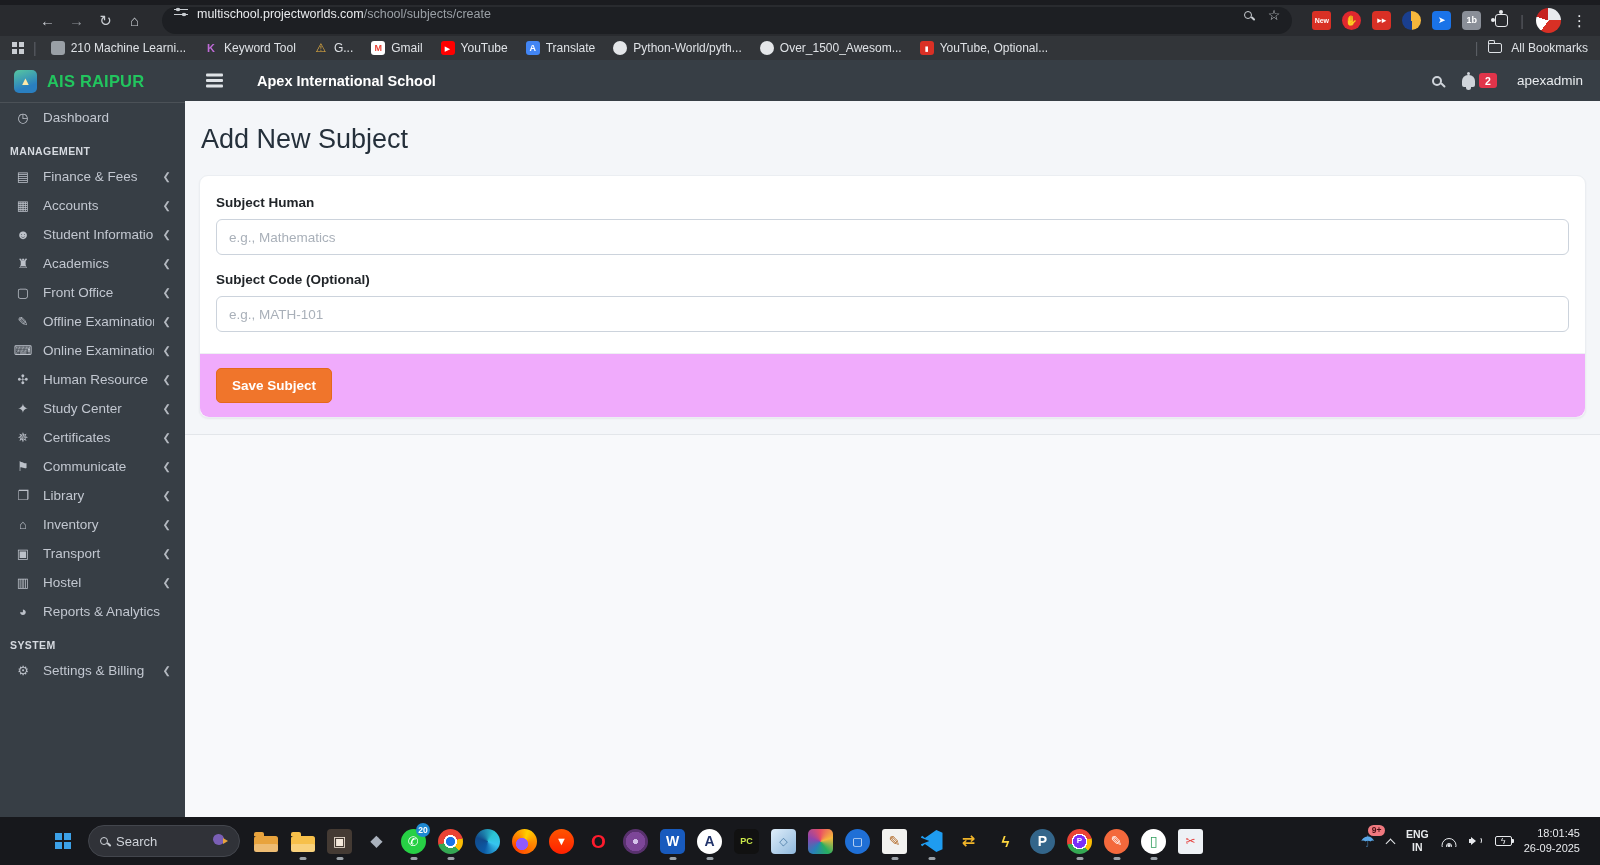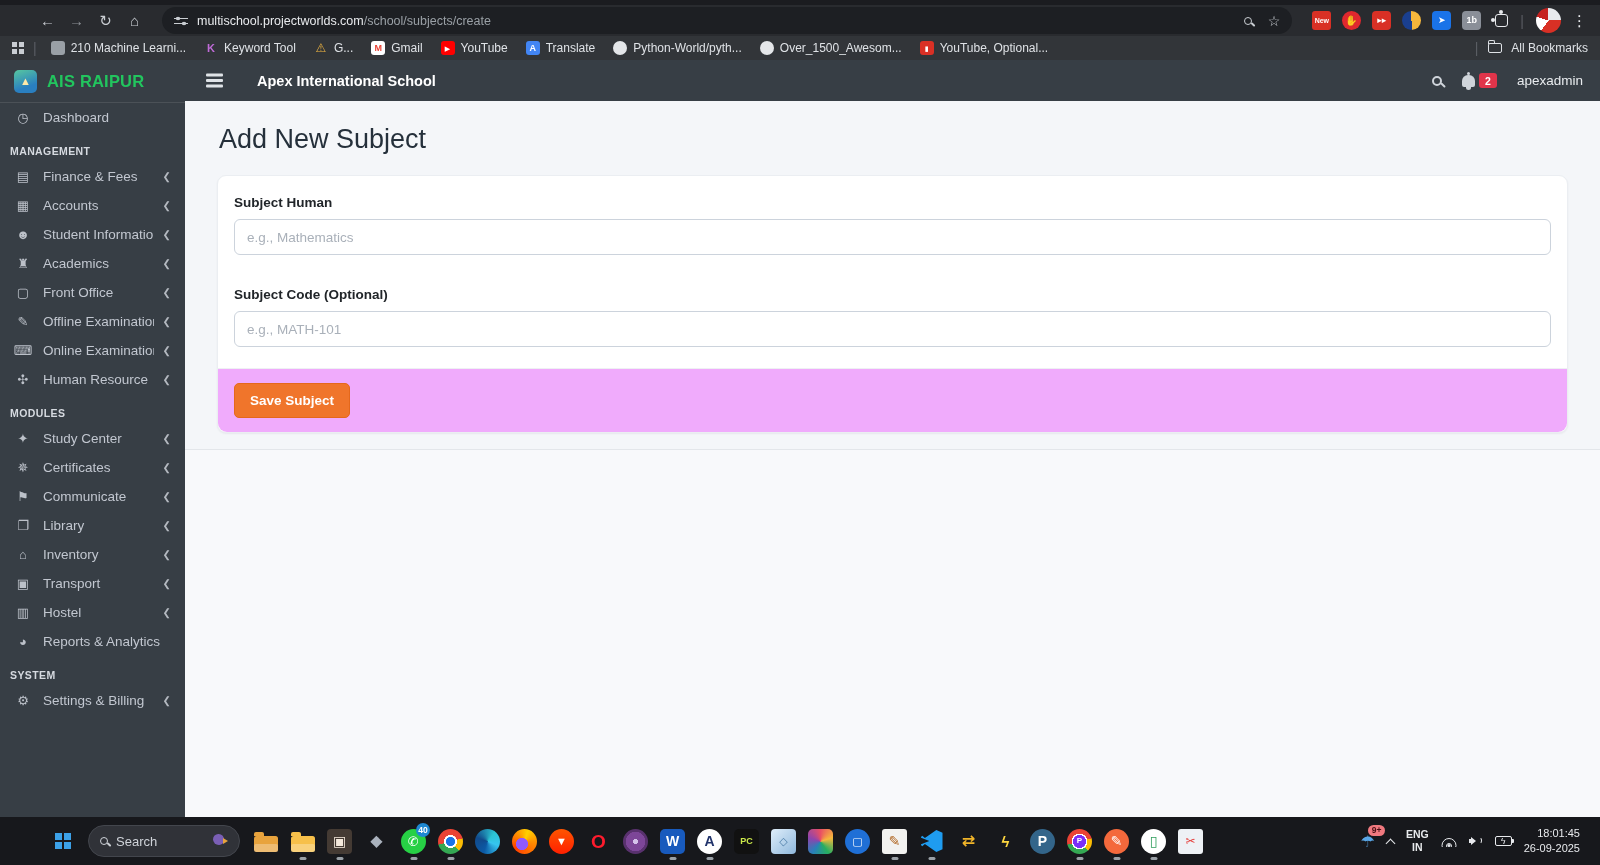--- a/index.html
+++ b/index.html
@@ -7,21 +7,21 @@
     font-family:"Liberation Sans","DejaVu Sans",sans-serif}
   
   .browser{height:60px}
   .toolbar{height:36px;display:flex;align-items:center;gap:2px;
     background:linear-gradient(#1b1c20 0,#1b1c20 5px,#292b2f 5px);
     padding:5px 10px 0 34px}
   .tbtn{width:27px;height:26px;display:flex;align-items:center;justify-content:center;
     color:#c9cdd2;font-size:15px;border-radius:50%}
   .tbtn.dim{color:#8d9197}
   .url-pill{flex:1;height:27px;background:#1d1f23;border-radius:14px;margin:0 12px;
-    display:flex;align-items:center;gap:9px;padding:0 12px;min-width:0}
+    display:flex;align-items:flex-start;gap:9px;padding:0 12px;min-width:0}
   .tune{width:14px;height:10px;background-image:
     radial-gradient(circle at 4px 2.5px,#c9cdd2 1.7px,rgba(0,0,0,0) 2.1px),
     radial-gradient(circle at 10px 7.5px,#c9cdd2 1.7px,rgba(0,0,0,0) 2.1px),
     linear-gradient(#c9cdd2,#c9cdd2),linear-gradient(#c9cdd2,#c9cdd2);
     background-size:14px 10px,14px 10px,14px 1.4px,14px 1.4px;
     background-position:0 0,0 0,0 2px,0 7.3px;background-repeat:no-repeat}
   .url-text{font-size:12.5px;white-space:nowrap;overflow:hidden}
   .host{color:#e8eaed}.path{color:#9aa0a6}
   .pill-right{margin-left:auto;display:flex;align-items:center;gap:16px}
   .mag{width:8px;height:8px;border:1.7px solid #c9cdd2;border-radius:50%;position:relative}
@@ -74,26 +74,26 @@
   .mag-lg{width:10px;height:10px;border:2px solid #cfd4da;border-radius:50%;position:relative}
   .mag-lg::after{content:"";position:absolute;right:-4px;bottom:-4px;width:2.4px;height:6px;
     background:#cfd4da;transform:rotate(-45deg);border-radius:1px}
   .bell-wrap{display:flex;align-items:center;gap:4px}
   .bell{width:13px;height:12px;background:#cfd4da;border-radius:6px 6px 2px 2px;position:relative}
   .bell::before{content:"";position:absolute;top:-3px;left:5px;width:3px;height:3px;border-radius:50%;background:#cfd4da}
   .bell::after{content:"";position:absolute;bottom:-3px;left:4px;width:5px;height:3px;
     border-radius:0 0 3px 3px;background:#cfd4da}
   .nbadge{background:#e0344a;color:#fff;font-size:10.5px;font-weight:700;border-radius:3px;padding:1.5px 6px}
   .username{color:#e9ecef;font-size:13.5px}
-  .content-band{background:#f4f6f9;padding:17px 32px 16px;border-bottom:1px solid #e3e6ea}
+  .content-band{background:#f4f6f9;padding:17px 14px 16px;border-bottom:1px solid #e3e6ea}
   .page-title{font-size:27px;font-weight:500;color:#25303b;margin:6px 2px 20px}
   .card{background:#fff;border:1px solid #ebeef2;border-radius:9px;box-shadow:0 1px 2px rgba(16,24,40,.06)}
   .card-body{padding:19px 16px 21px}
   .fgroup label{display:block;font-weight:700;font-size:13.5px;color:#212529;margin-bottom:9px}
-  .fgroup + .fgroup{margin-top:32px}
+  .fgroup + .fgroup{margin-top:17px}
   .form-input{width:100%;height:36px;border:1px solid #ccd3dc;border-radius:6px;padding:0 12px;
     font-size:13.5px;color:#495057;background:#fff;outline:none;font-family:inherit}
   .form-input::placeholder{color:#a9b0b9}
   .card-footer{background:#f0abfc;padding:14px 16px;border-top:1px solid #eef0f3;border-radius:0 0 9px 9px}
   .btn-save{background:#f0752b;border:1px solid #e5681b;color:#fff;font-weight:700;font-size:13.5px;
     padding:9px 15px;border-radius:5px;cursor:pointer;font-family:inherit}
   .content-rest{flex:1;background:#f8f9fb}
   
   .taskbar{height:48px;background:#17181c;display:flex;align-items:center;padding:0 8px 0 44px;position:relative}
   .start{width:37px;height:40px;display:flex;align-items:center;justify-content:center;border-radius:4px}
@@ -277,21 +277,20 @@
         <a class="nav-item">
           <span class="nav-ic">⌨</span>
           <span class="nav-lb">Online Examinations</span>
           <span class="nav-chev">❮</span>
         </a>
         <a class="nav-item">
           <span class="nav-ic">✣</span>
           <span class="nav-lb">Human Resource</span>
           <span class="nav-chev">❮</span>
         </a>
-        <div class="nav-header">MODULES</div>
         <a class="nav-item">
           <span class="nav-ic">✦</span>
           <span class="nav-lb">Study Center</span>
           <span class="nav-chev">❮</span>
         </a>
         <a class="nav-item">
           <span class="nav-ic">✵</span>
           <span class="nav-lb">Certificates</span>
           <span class="nav-chev">❮</span>
         </a>
@@ -386,21 +385,21 @@
         <span class="app-ic folder-ic" style="--fc: #f7c04a;"></span>
       </div>
       <div class="task-app running">
         <span class="app-ic" style="background: rgb(68, 58, 51); color: rgb(245, 233, 220); border-radius: 4px;">▣</span>
       </div>
       <div class="task-app">
         <span class="app-ic" style="background: rgba(0, 0, 0, 0); color: rgb(170, 178, 189); border-radius: 5px; font-size: 16px;">◆</span>
       </div>
       <div class="task-app running">
         <span class="app-ic" style="background: rgb(39, 208, 69); color: rgb(255, 255, 255); border-radius: 50%; font-size: 13px;">✆</span>
-        <span class="badge-app">40</span>
+        <span class="badge-app">20</span>
       </div>
       <div class="task-app running">
         <span class="app-ic" style="background: radial-gradient(circle, rgb(26, 115, 232) 0px, rgb(26, 115, 232) 25%, rgb(255, 255, 255) 26%, rgb(255, 255, 255) 36%, rgba(0, 0, 0, 0) 37%), conic-gradient(from -45deg, rgb(234, 67, 53) 0deg, rgb(234, 67, 53) 120deg, rgb(251, 188, 4) 120deg, rgb(251, 188, 4) 180deg, rgb(52, 168, 83) 180deg, rgb(52, 168, 83) 300deg, rgb(234, 67, 53) 300deg); border-radius: 50%;"></span>
       </div>
       <div class="task-app">
         <span class="app-ic" style="background: conic-gradient(from 200deg, rgb(12, 89, 164), rgb(17, 74, 139) 25%, rgb(43, 195, 210) 55%, rgb(54, 197, 240) 75%, rgb(12, 89, 164)); border-radius: 50%;"></span>
       </div>
       <div class="task-app">
         <span class="app-ic" style="background: radial-gradient(circle at 40% 60%, rgb(144, 89, 255) 0px, rgb(144, 89, 255) 28%, rgba(0, 0, 0, 0) 29%), conic-gradient(from 90deg, rgb(255, 145, 0), rgb(255, 61, 0) 40%, rgb(255, 208, 0) 80%, rgb(255, 145, 0)); border-radius: 50%;"></span>
       </div>

